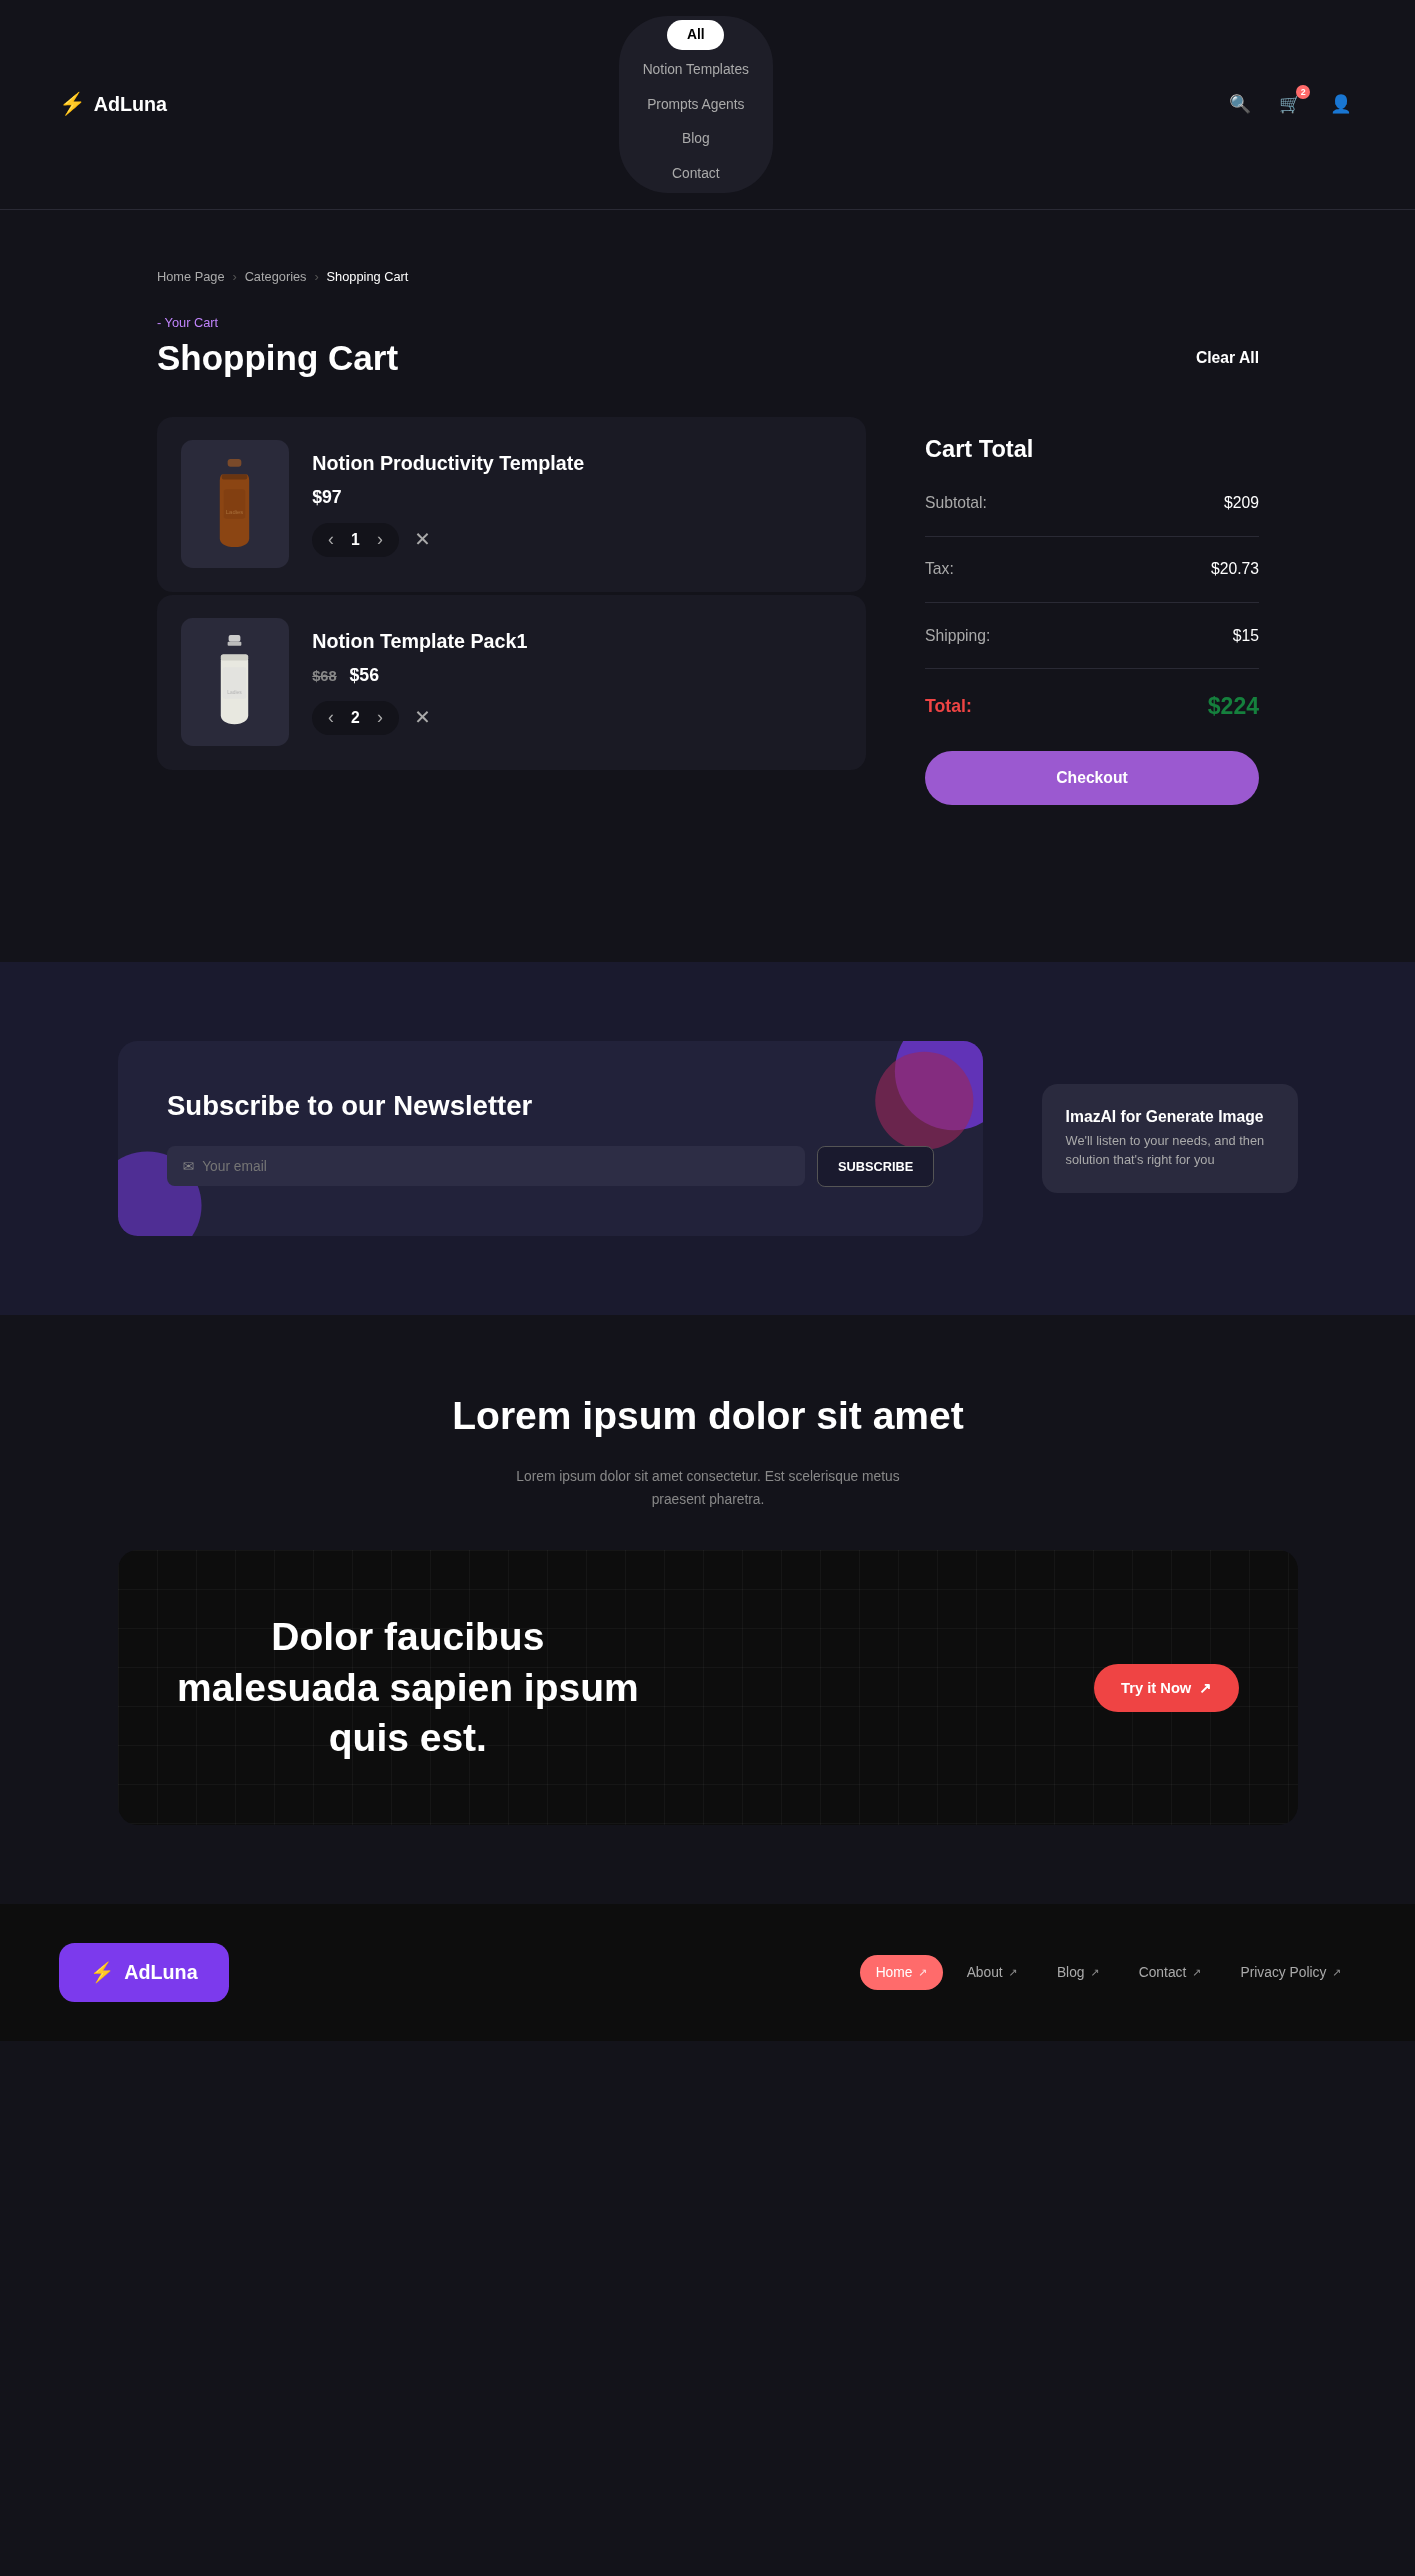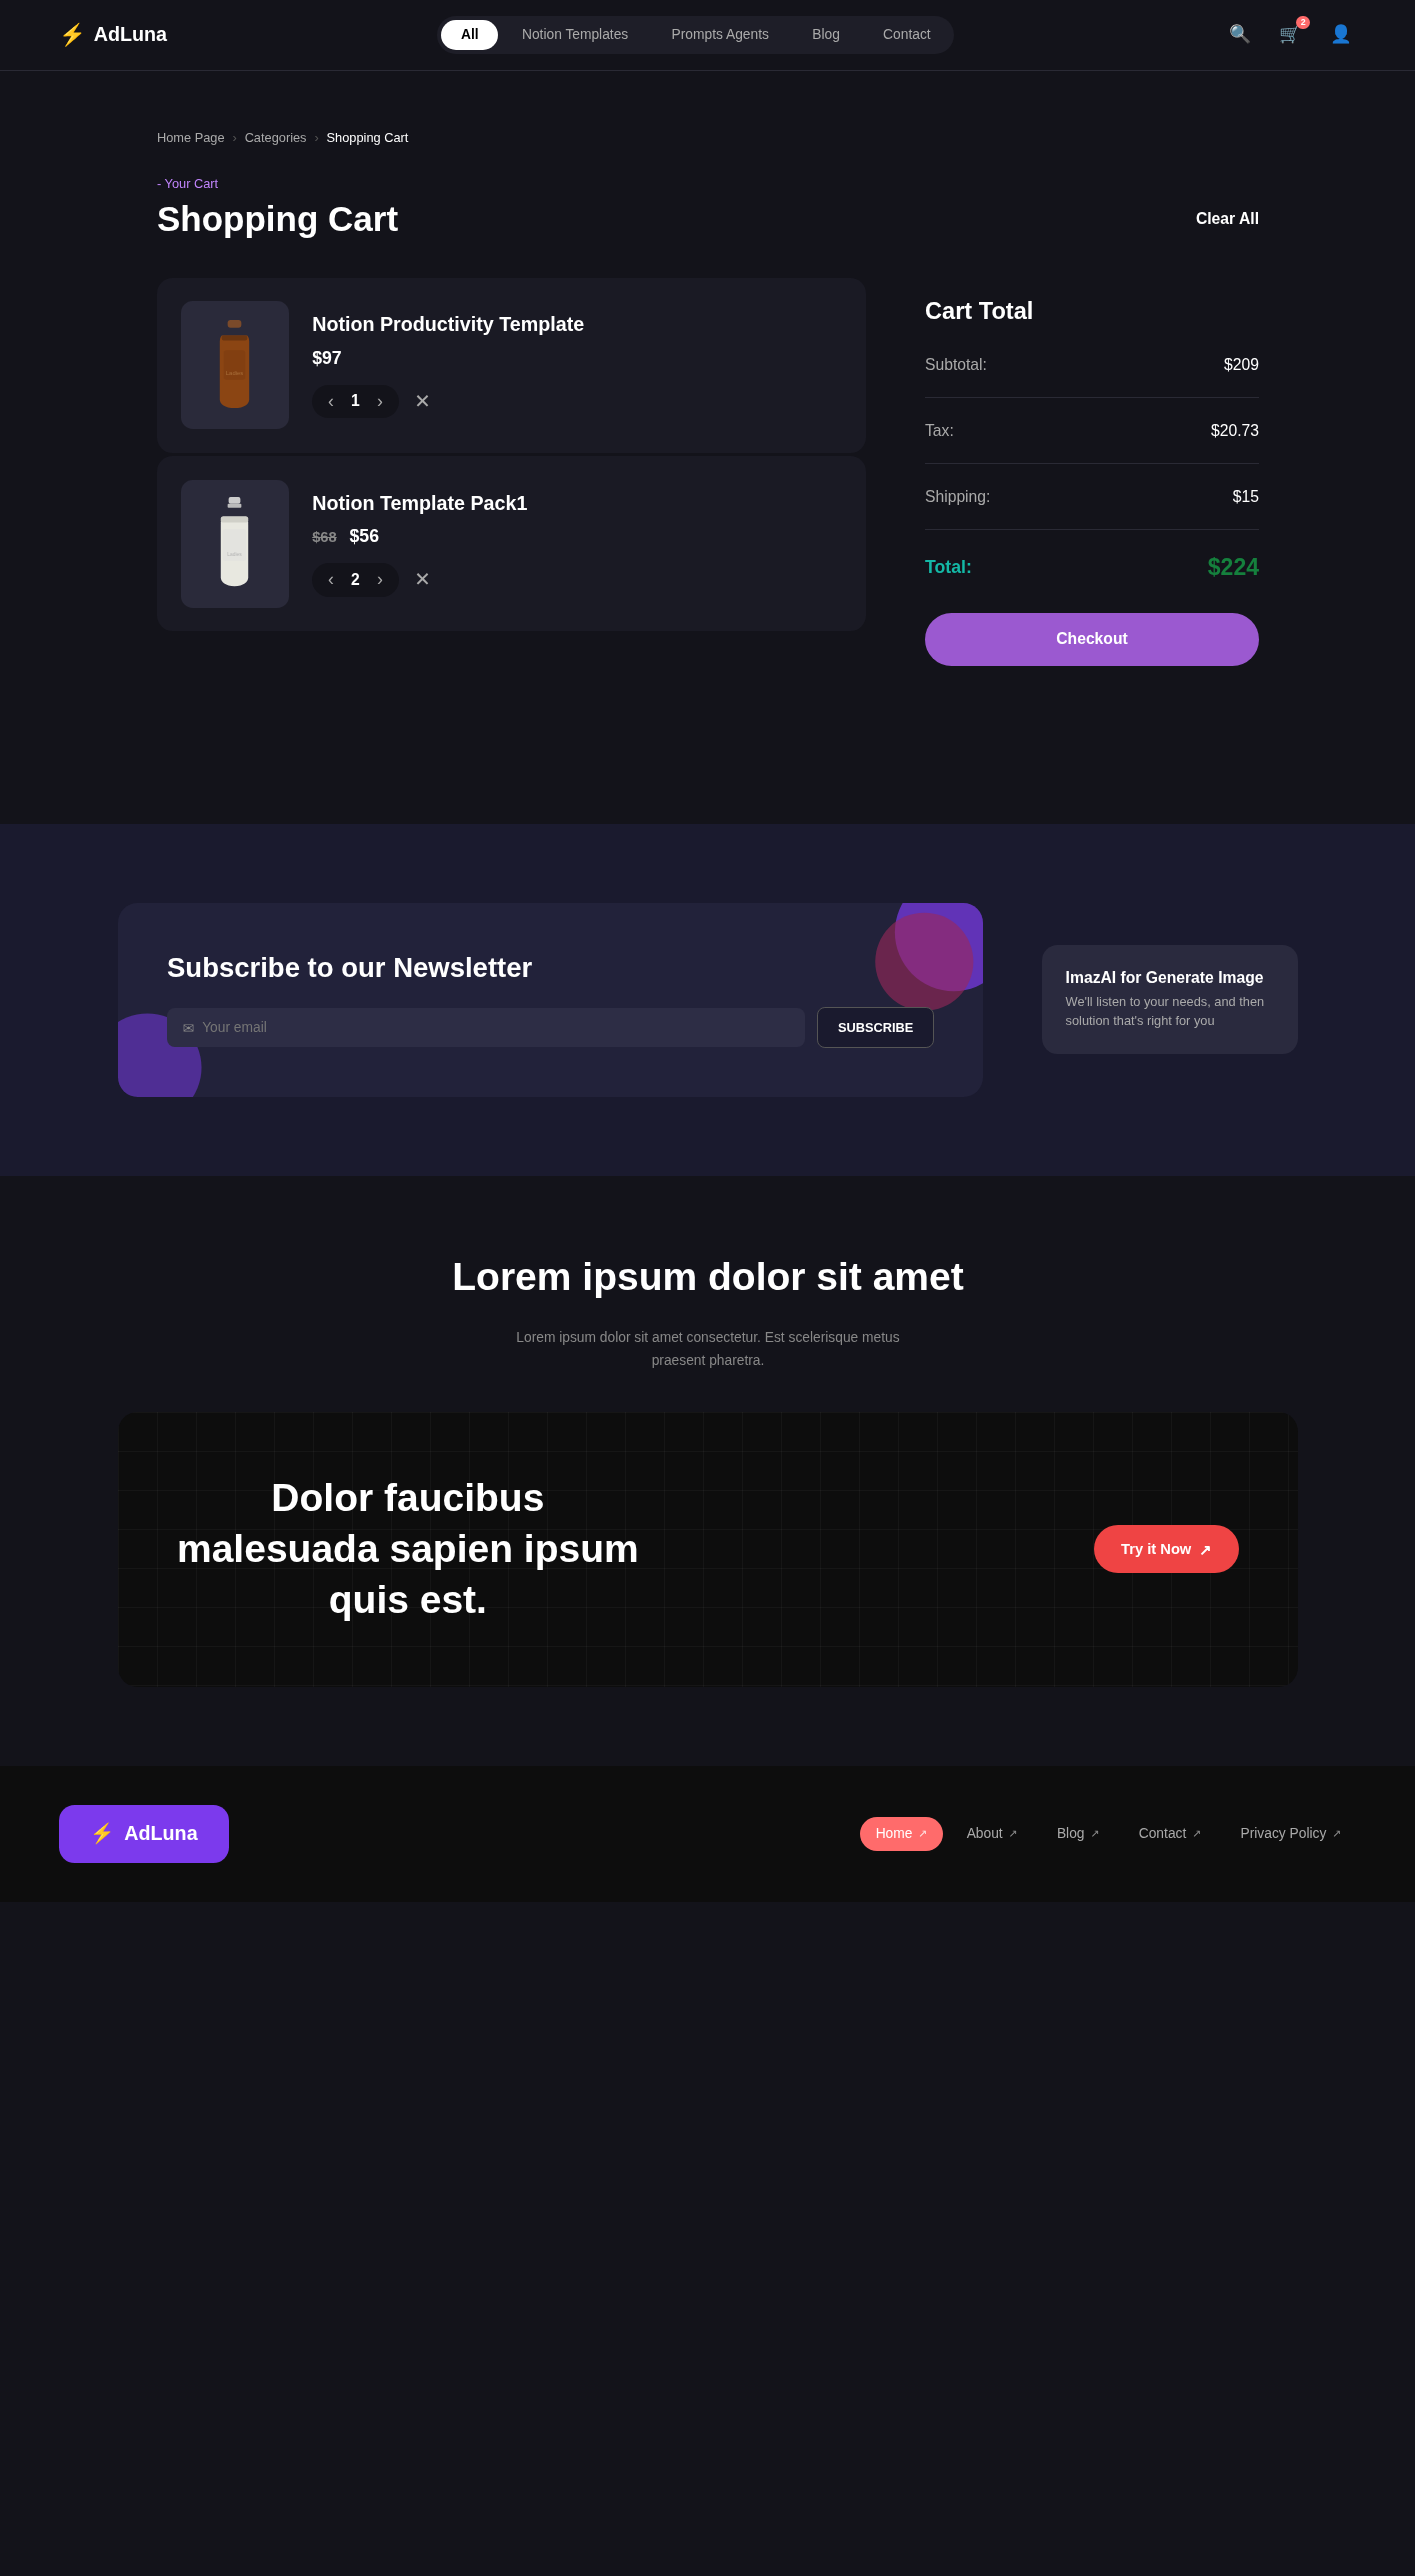--- a/index.html
+++ b/index.html
@@ -31,20 +31,21 @@
       color: #c084fc;
       font-size: 21.6px;
     }
     .nav-tabs {
       display: flex;
       align-items: center;
       background: #1e1e28;
       border-radius: 49px;
       padding: 3.9px;
       gap: 3.9px;
+      flex-direction: column;
     }
     .nav-tab {
       padding: 7.9px 19.7px;
       border-radius: 49px;
       font-size: 13.8px;
       color: #aaa;
       cursor: pointer;
     }
     .nav-tab.active {
       background: #fff;
@@ -248,21 +249,21 @@
       margin-bottom: 23.6px;
       font-size: 15.7px;
     }
     .total-label { color: #aaa; }
     .total-value { color: #fff; font-weight: 500; }
     .total-divider {
       border: none;
       border-top: 1px solid #2a2a35;
       margin: 7.9px 0 23.6px;
     }
-    .total-final-label { color: #14b8a6; font-weight: 700; font-size: 17.7px; text-align: right; }
+    .total-final-label { color: #ef4444; font-weight: 700; font-size: 17.7px; text-align: right; }
     .total-final-value { color: #15803d; font-weight: 700; font-size: 23px; }
     .checkout-btn {
       width: 100%;
       background: #9b59d0;
       color: #fff;
       border: none;
       border-radius: 49px;
       padding: 17.7px;
       font-size: 15.7px;
       font-weight: 600;

